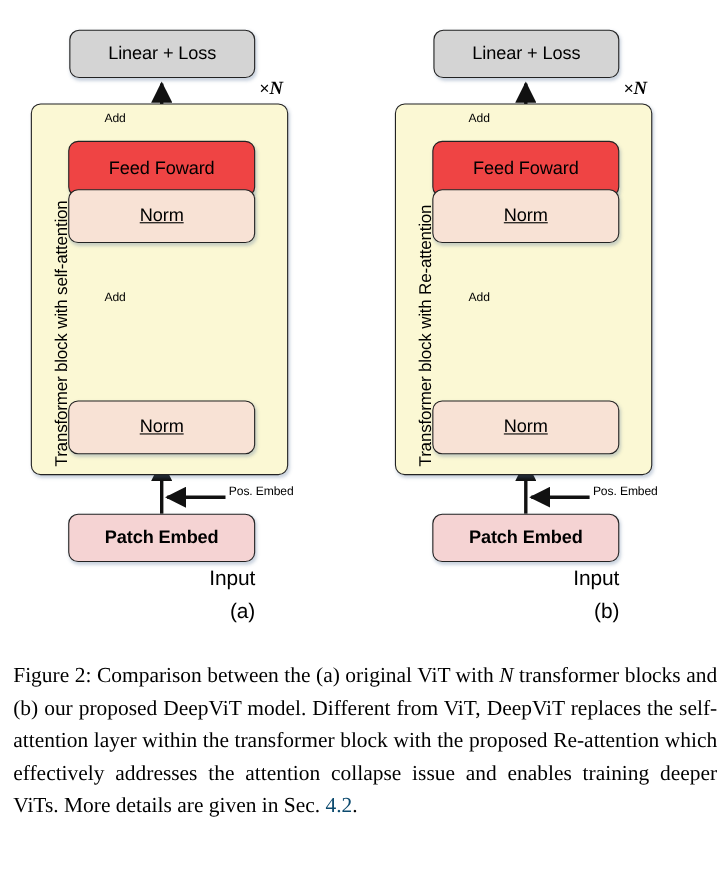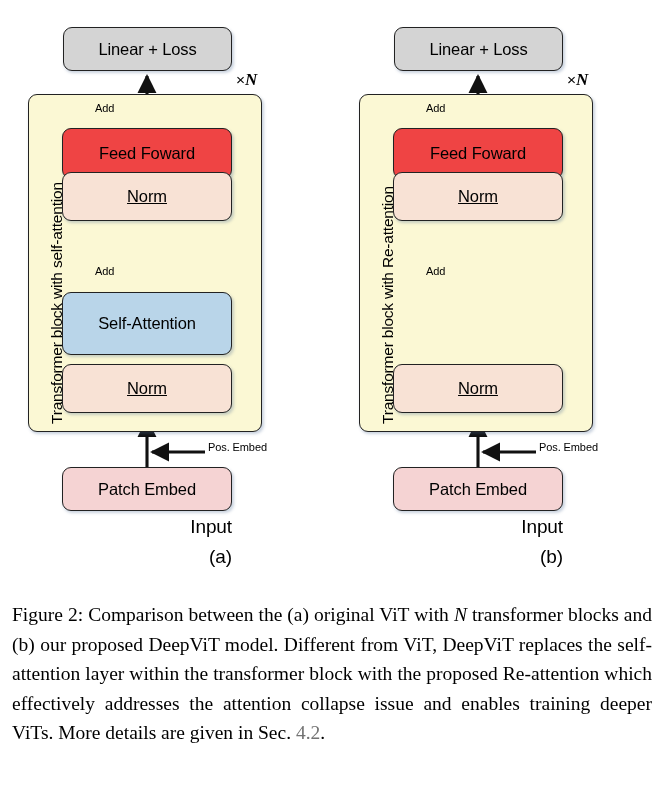--- a/index.html
+++ b/index.html
@@ -42,21 +42,21 @@
     font-size: 16.5px;
     letter-spacing: -0.1px;
     white-space: nowrap;
     box-shadow: 1.5px 2px 3px rgba(80,110,150,0.30);
   }
   .node-linear   { background: #d4d4d4; }
   .node-ff       { background: #ef4444; }
   .node-norm     { background: #f8e2d5; text-decoration: underline; }
   .node-attn     { background: #b9d5e9; }
   .node-reattn   { background: #f0ab76; }
-  .node-patch    { background: #f5d3d3; }
+  .node-patch    { background: #f5d3d3; font-weight: bold; }
 
   
   .tblock {
     position: absolute;
     box-sizing: border-box;
     background: #fbf8d4;
     border: 1.8px solid #222;
     border-radius: 9px;
     box-shadow: 1.5px 2px 3px rgba(80,110,150,0.30);
   }
@@ -99,21 +99,21 @@
     position: absolute;
     left: 12px;
     top: 600px;
     width: 640px;
     font-family: "Liberation Serif", serif;
     font-size: 19.5px;
     line-height: 29.5px;
     text-align: justify;
     color: #000;
   }
-  #caption .secref { color: #737373; }
+  #caption .secref { color: #0c4a6e; }
   #caption i { font-style: italic; }
 </style>
 </head>
 <body>
 
 <div id="figure-area">
 
   <div class="panel" id="panel-a">
 
     <svg class="wires">
@@ -156,21 +156,20 @@
     <div class="node node-linear" style="left:63px; top:27px; width:169px; height:44px;">Linear + Loss</div>
 
     <div class="txt" style="left:95px; top:102px;">Add</div>
 
     <div class="node node-ff" style="left:62px; top:128px; width:170px; height:51px;">Feed Foward</div>
 
     <div class="node node-norm" style="left:62px; top:172px; width:170px; height:49px;">Norm</div>
 
     <div class="txt" style="left:95px; top:265px;">Add</div>
 
-    <div class="node node-attn" style="left:62px; top:292px; width:170px; height:63px;">Self-Attention</div>
 
     <div class="node node-norm" style="left:62px; top:364px; width:170px; height:49px;">Norm</div>
 
     <div class="txt" style="left:208px; top:441px;">Pos. Embed</div>
 
     <div class="node node-patch" style="left:62px; top:467px; width:170px; height:44px;">Patch Embed</div>
 
     <div class="txt-center" style="left:62px; top:516px; width:170px;">Input</div>
 
     <div class="txt-center" style="left:62px; top:546px; width:170px;">(a)</div>

